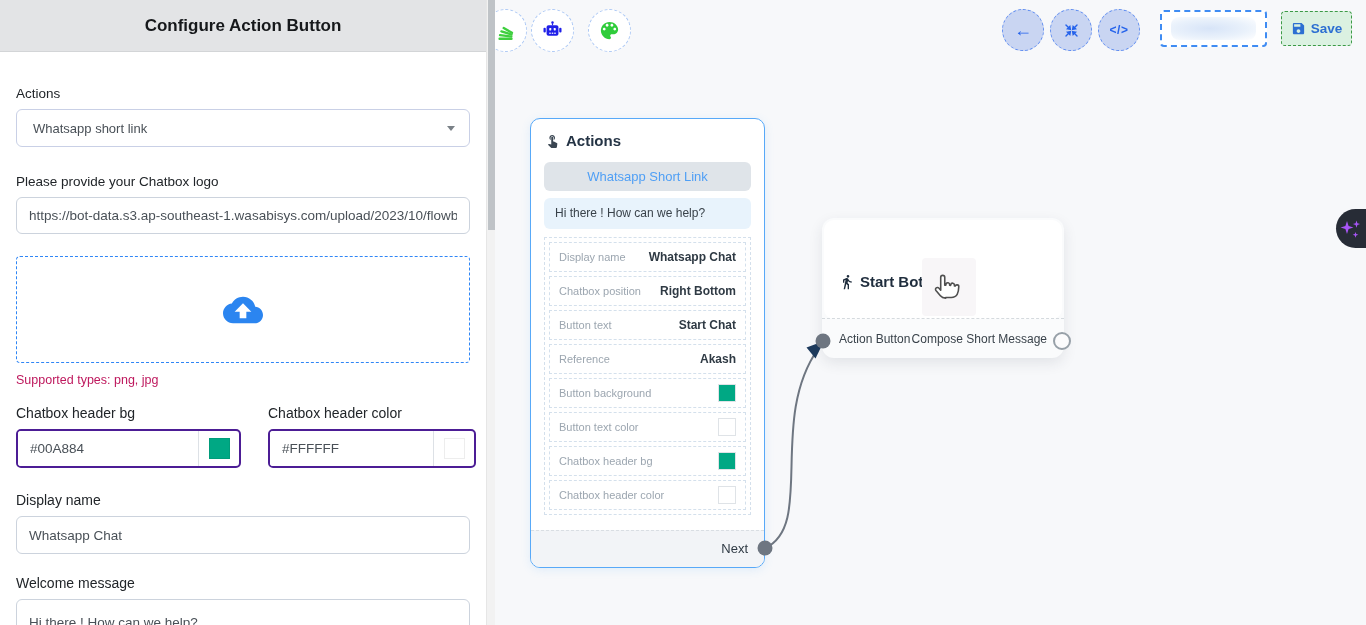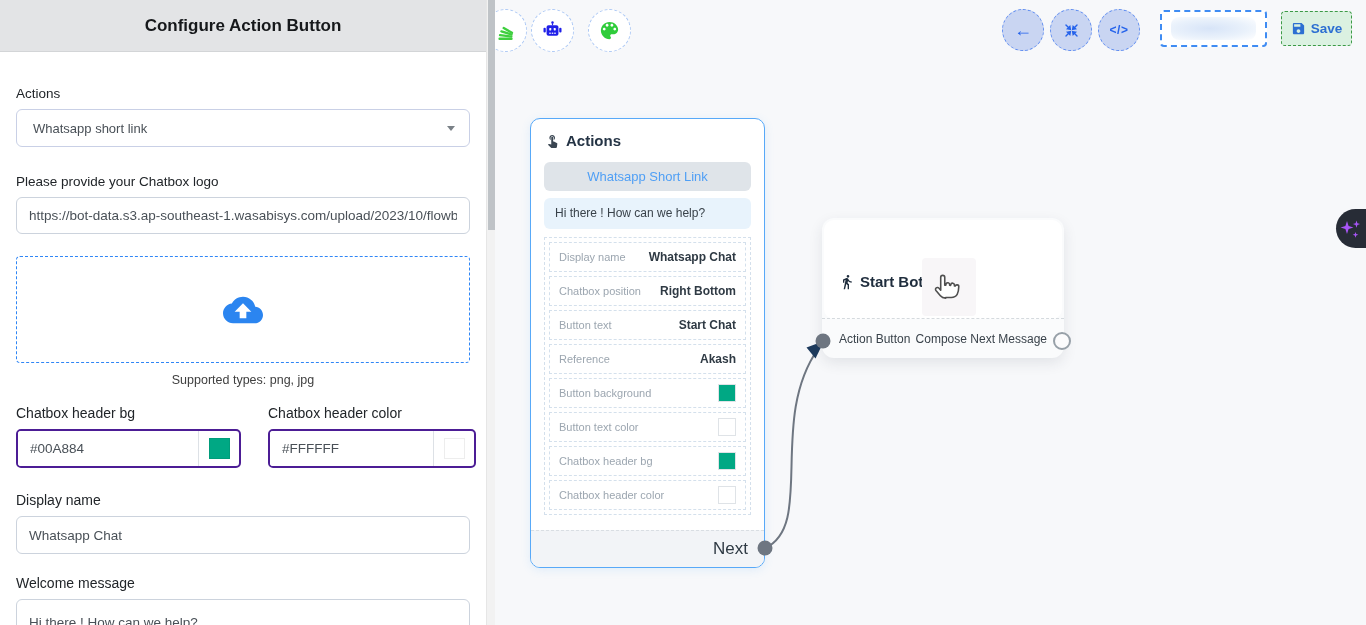--- a/index.html
+++ b/index.html
@@ -10,21 +10,21 @@
   .panel { position:absolute; left:0; top:0; width:486px; height:625px; background:#fff; z-index:10; }
   .panel-header { height:52px; background:#e3e4e6; border-bottom:1px solid #d3d5d7; display:flex; align-items:center; justify-content:center; font-size:17px; font-weight:bold; color:#16181b; }
   .panel-body { padding:0 16px; }
   .flabel { font-size:13.5px; color:#212529; margin-bottom:8px; }
   .mt-lg { margin-top:34px; } .mt-md { margin-top:27px; } .mt-sm { margin-top:21px; }
   .selectbox { height:38px; border:1px solid #c9d0e6; border-radius:6px; display:flex; align-items:center; justify-content:space-between; padding:0 14px 0 16px; background:#fff; cursor:pointer; }
   .selectbox .sel-text { font-size:13px; color:#495057; }
   .caret { width:0; height:0; border-left:4px solid transparent; border-right:4px solid transparent; border-top:5px solid #7a8187; }
   .tinput { width:100%; height:37px; border:1px solid #ccd3dd; border-radius:6px; padding:0 12px; font-size:13.5px; color:#495057; font-family:"Liberation Sans",sans-serif; background:#fff; outline:none; }
   .dropzone { margin-top:22px; height:107px; border:1px dashed #2f86f6; border-radius:4px; display:flex; align-items:center; justify-content:center; background:#fff; cursor:pointer; }
-  .hint { margin-top:10px; font-size:12.5px; color:#404040;text-align:center; }
+  .hint { margin-top:10px; font-size:12.5px; color:#be185d; }
   .color-row { display:flex; gap:27px; margin-top:18px; }
   .color-col1 { width:225px; } .color-col2 { width:208px; }
   .igroup { display:flex; height:39px; border:2px solid #4c1d95; border-radius:5px; overflow:hidden; background:#fff; }
   .igroup input { flex:1; border:none; outline:none; padding:0 12px; font-size:13.5px; color:#495057; font-family:"Liberation Sans",sans-serif; min-width:0; }
   .igroup .addon { width:41px; border-left:1px solid #dde1e6; display:flex; align-items:center; justify-content:center; cursor:pointer; }
   .swatch { width:21px; height:21px; border:1px solid rgba(0,0,0,0.07); }
   
   .vscroll { position:absolute; left:486px; top:0; width:9px; height:625px; background:#f2f2f2; border-left:1px solid #e6e6e6; z-index:11; }
   .vscroll .thumb { position:absolute; left:1px; top:0; width:7px; height:230px; background:#bfc3c7; }
 
@@ -43,21 +43,21 @@
   .anode { position:absolute; left:530px; top:118px; width:235px; height:450px; background:#fff; border:1px solid #58a9f8; border-radius:10px; box-shadow:0 2px 10px rgba(88,169,248,0.14); z-index:2; }
   .anode-header { position:absolute; top:13px; left:14px; display:flex; align-items:center; gap:6px; font-size:15px; font-weight:bold; color:#253445; }
   .wsl-btn { position:absolute; top:43px; left:13px; right:13px; height:29px; background:#dfe4e9; border-radius:6px; display:flex; align-items:center; justify-content:center; font-size:13px; color:#4f9ff5; cursor:pointer; }
   .nmsg { position:absolute; top:79px; left:13px; right:13px; height:31px; background:#e8f3fc; border-radius:6px; font-size:12px; color:#39424a; line-height:31px; padding-left:11px; }
   .nrows { position:absolute; top:118px; left:13px; right:13px; border:1px dashed #d4e0ec; padding:4px; }
   .nrow { height:30px; border:1px dashed #d4e0ec; display:flex; align-items:center; justify-content:space-between; padding:0 9px; margin-bottom:4px; background:#fff; }
   .nrow:last-child { margin-bottom:0; }
   .nlabel { font-size:11px; color:#9ca6b0; }
   .nval { font-size:12px; font-weight:600; color:#2f3a44; }
   .nswatch { width:18px; height:18px; border:1px solid #dfe3e7; }
-  .anode-footer { position:absolute; left:0; right:0; bottom:0; height:37px; background:#f2f4f7; border-top:1px dashed #d9dee3; border-radius:0 0 9px 9px; font-size:17px; color:#2f3a44; line-height:36px; text-align:right; padding-right:16px; }
+  .anode-footer { position:absolute; left:0; right:0; bottom:0; height:37px; background:#f2f4f7; border-top:1px dashed #d9dee3; border-radius:0 0 9px 9px; font-size:13px; color:#2f3a44; line-height:36px; text-align:right; padding-right:16px; }
 
   .snode { position:absolute; left:822px; top:218px; width:242px; height:140px; background:#fafbfc; border-radius:12px; box-shadow:0 5px 14px rgba(40,50,70,0.10); z-index:2; }
   .snode-inner { position:absolute; left:2px; right:2px; top:2px; height:99px; background:#fff; border-radius:10px; }
   .snode-header { position:absolute; top:13px; left:15px; display:flex; align-items:center; gap:5px; font-size:15px; font-weight:bold; color:#1f2d3d;margin-top:40px; }
   .cursor-pad { position:absolute; left:98px; top:38px; width:54px; height:58px; background:#f8f6f8; border-radius:4px; display:flex; align-items:center; justify-content:center; }
   .snode-ports { position:absolute; left:0; right:0; bottom:0; height:40px; border-top:1px dashed #d5dade; display:flex; align-items:center; justify-content:space-between; padding:0 17px; font-size:12px; color:#39424a; }
 
   .wires { position:absolute; left:0; top:0; z-index:5; pointer-events:none; }
 </style>
 </head>
@@ -239,21 +239,21 @@
       <span>Start Bot Flow</span>
     </div>
     <div class="cursor-pad">
       <svg width="34" height="34" viewBox="0 0 32 32">
         <path d="M12.9 26.5c-2.3 0-3.8-.7-5-2.2l-4.2-5c-.6-.8-.5-1.9.3-2.5.7-.6 1.8-.5 2.4.2l1.8 2V7c0-1 .8-1.9 1.9-1.9S12 6 12 7v7.3l1-.1.2-.9c.2-.9 1.1-1.5 2-1.3.8.2 1.4.9 1.4 1.7v.7l.9.1.2-.8c.2-.9 1.1-1.5 2-1.3.9.2 1.5 1 1.4 1.9v.7l.8.1c.2-.7 1-1.2 1.8-1.1.9.1 1.6.9 1.5 1.8-.1 2.7-.5 5.5-1.5 7.2-1.1 1.9-3 2.9-5.6 2.9h-5.2z" fill="#ffffff" stroke="#4f4f4f" stroke-width="1.5" stroke-linejoin="round"></path>
       </svg>
     </div>
   </div>
   <div class="snode-ports">
     <span>Action Button</span>
-    <span>Compose Next Message</span>
+    <span>Compose Short Message</span>
   </div>
 </div>
 
 <svg class="wires" width="1366" height="625">
   <path d="M765 548 C 815 526, 768 420, 818 349" stroke="#6e7681" stroke-width="2" fill="none" stroke-linecap="round"></path>
   <polygon points="824,341 806.5,347.5 815.5,358.5" fill="#1d3a5c"></polygon>
   <circle cx="765" cy="548" r="7.5" fill="#6e7681"></circle>
   <circle cx="823" cy="341" r="7.5" fill="#6e7681"></circle>
   <circle cx="1062" cy="341" r="8" fill="#fbfbfc" stroke="#97a0a8" stroke-width="2"></circle>
 </svg>

